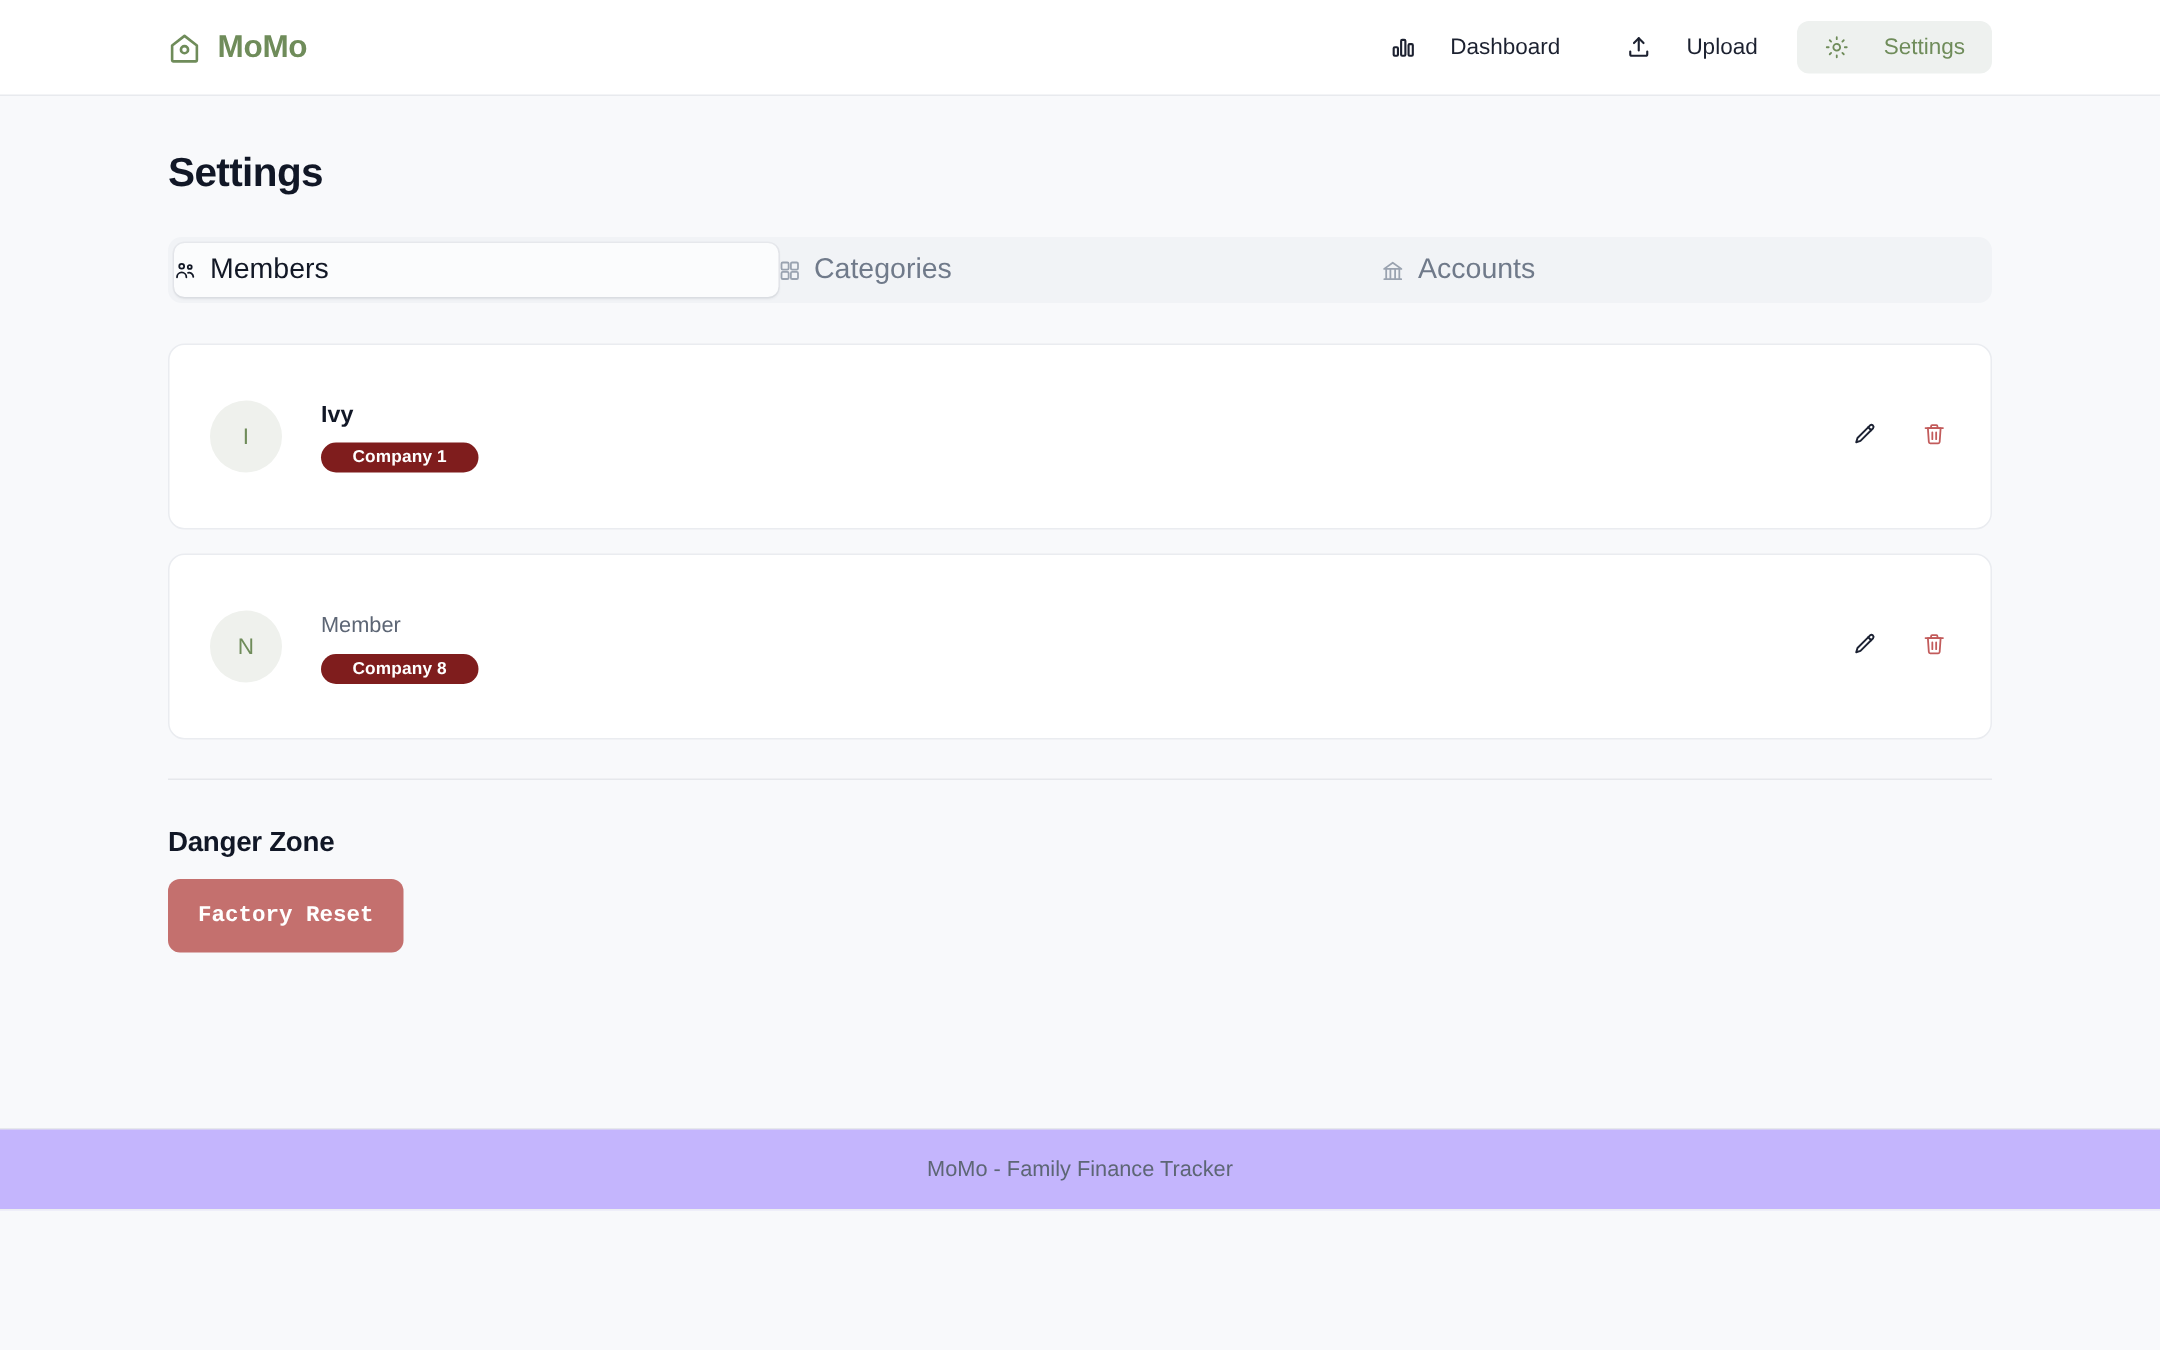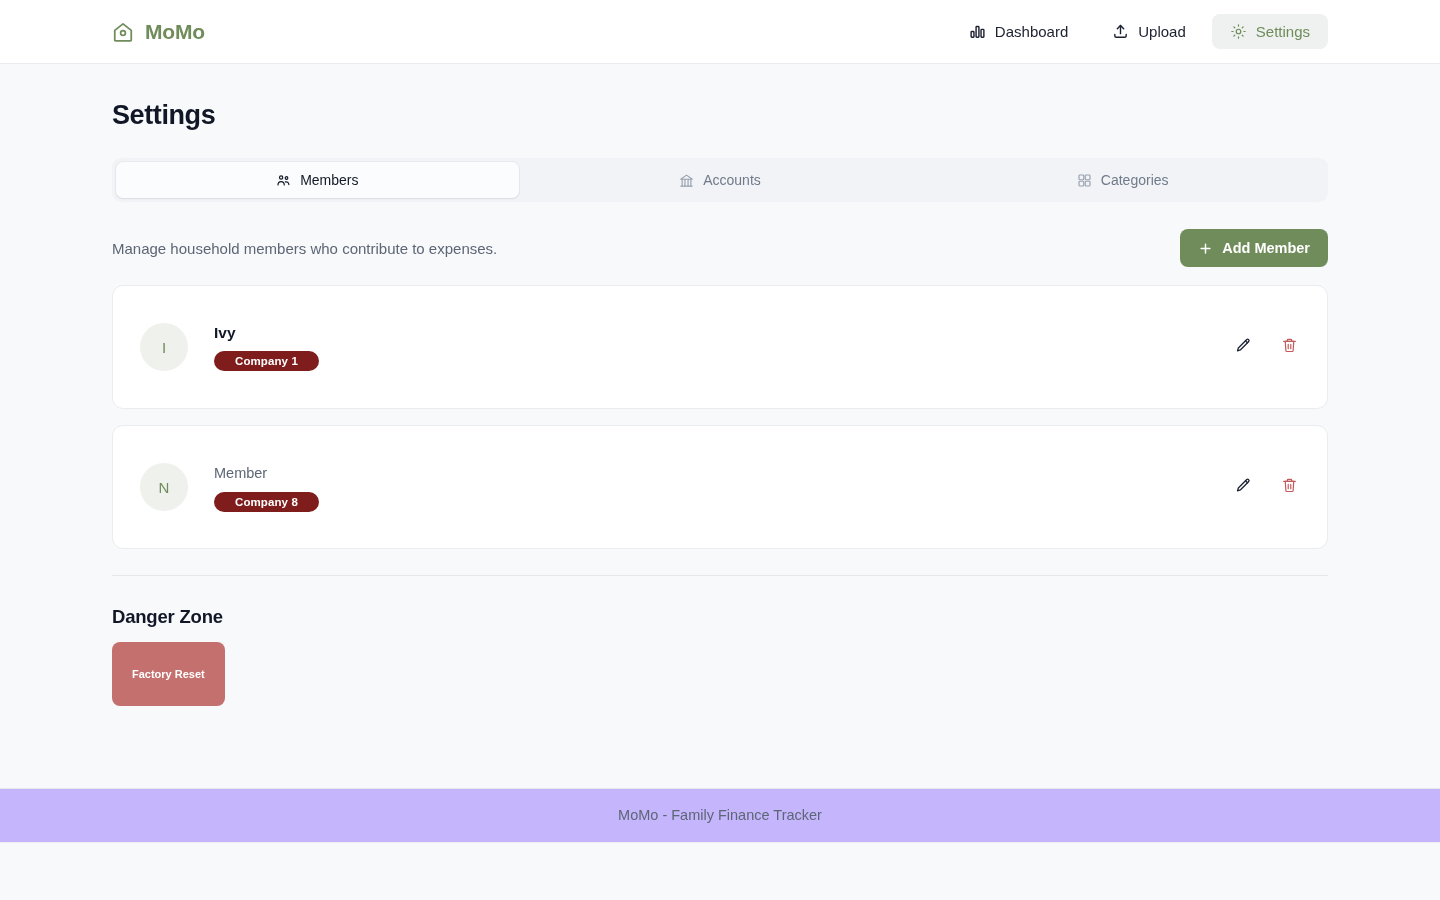--- a/index.html
+++ b/index.html
@@ -45,21 +45,21 @@
     letter-spacing: -0.2px;
   }
   .nav {
     display: flex;
     align-items: center;
     gap: 8px;
   }
   .nav-item {
     display: flex;
     align-items: flex-end;
-    gap: 9px;
+    gap: 23px;
     padding: 9px 18px;
     border-radius: 8px;
     font-size: 15px;
     color: #1c2130;
     cursor: pointer;
     white-space: nowrap;
   }
   .nav-item .nav-ico { display: flex; align-items: center; color: #1c2130; }
   .nav-item.active {
     background: #eef1ef;
@@ -86,25 +86,24 @@
     display: flex;
     background: #f1f3f6;
     border-radius: 9px;
     padding: 4px;
     margin-bottom: 27px;
   }
   .tab {
     flex: 1 1 0;
     display: flex;
     align-items: center;
-    justify-content: center;
     gap: 9px;
     height: 36px;
     border-radius: 7px;
-    font-size: 14px;
+    font-size: 19px;
     color: #707a8a;
     cursor: pointer;
   }
   .tab .tab-ico { display: flex; align-items: center; color: #9aa3b0; }
   .tab.active {
     background: #fbfcfd;
     color: #121826;
     font-weight: normal;
     box-shadow: 0 1px 2px rgba(16,24,40,0.07), 0 0 0 1px rgba(16,24,40,0.04);
   }
@@ -218,27 +217,27 @@
     margin-bottom: 14px;
   }
   .danger-desc {
     font-size: 14.5px;
     color: #5d6675;
     margin-bottom: 22px;
   }
   .btn-danger {
     background: #c4706e;
     color: #ffffff;
-    font-size: 11px;
-    font-weight: bold;
-    padding: 26px 20px;
+    font-size: 15px;
+    font-weight: bold;
+    padding: 16px 20px;
     border: none;
     border-radius: 8px;
     cursor: pointer;
-    font-family: Liberation Sans, sans-serif;
+    font-family: Liberation Mono, monospace;
   }
 
   
   .footer {
     flex: 0 0 55px;
     background: #c4b5fd;
     border-top: 1px solid #e6e8ec;
     border-bottom: 1px solid #eceef1;
     display: flex;
     align-items: center;
@@ -313,52 +312,41 @@
             <circle cx="16.8" cy="8" r="2.1"></circle>
             <path d="M15 14.2c2.6-.6 5.4 1.2 5.6 4.3"></path>
           </svg>
         </span>
         <span>Members</span>
       </div>
 
       <div class="tab">
         <span class="tab-ico">
           <svg width="15" height="15" viewBox="0 0 24 24" fill="none" stroke="currentColor" stroke-width="1.9" stroke-linecap="round" stroke-linejoin="round">
-            <path d="M3 21h18"></path>
-            <path d="M5 21V10M9.5 21V10M14.5 21V10M19 21V10"></path>
-            <path d="M2.8 10h18.4L12 3.4z"></path>
-          </svg>
-        </span>
-        <span>Accounts</span>
-      </div>
-
-      <div class="tab">
-        <span class="tab-ico">
-          <svg width="15" height="15" viewBox="0 0 24 24" fill="none" stroke="currentColor" stroke-width="1.9" stroke-linecap="round" stroke-linejoin="round">
             <rect x="3.2" y="3.2" width="7.6" height="7.6" rx="1.4"></rect>
             <rect x="13.2" y="3.2" width="7.6" height="7.6" rx="1.4"></rect>
             <rect x="3.2" y="13.2" width="7.6" height="7.6" rx="1.4"></rect>
             <rect x="13.2" y="13.2" width="7.6" height="7.6" rx="1.4"></rect>
           </svg>
         </span>
         <span>Categories</span>
       </div>
+
+      <div class="tab">
+        <span class="tab-ico">
+          <svg width="15" height="15" viewBox="0 0 24 24" fill="none" stroke="currentColor" stroke-width="1.9" stroke-linecap="round" stroke-linejoin="round">
+            <path d="M3 21h18"></path>
+            <path d="M5 21V10M9.5 21V10M14.5 21V10M19 21V10"></path>
+            <path d="M2.8 10h18.4L12 3.4z"></path>
+          </svg>
+        </span>
+        <span>Accounts</span>
+      </div>
     </div>
 
-    <div class="section-head">
-      <div class="section-desc">Manage household members who contribute to expenses.</div>
-      <button class="btn-add">
-        <span class="plus-ico">
-          <svg width="15" height="15" viewBox="0 0 24 24" fill="none" stroke="currentColor" stroke-width="2.4" stroke-linecap="round">
-            <path d="M12 5v14M5 12h14"></path>
-          </svg>
-        </span>
-        <span>Add Member</span>
-      </button>
-    </div>
 
     <div class="member-card">
       <div class="avatar">
         <span>I</span>
       </div>
       <div class="member-info">
         <div class="member-name">Ivy</div>
         <span class="badge">Company 1</span>
       </div>
       <div class="card-actions">

